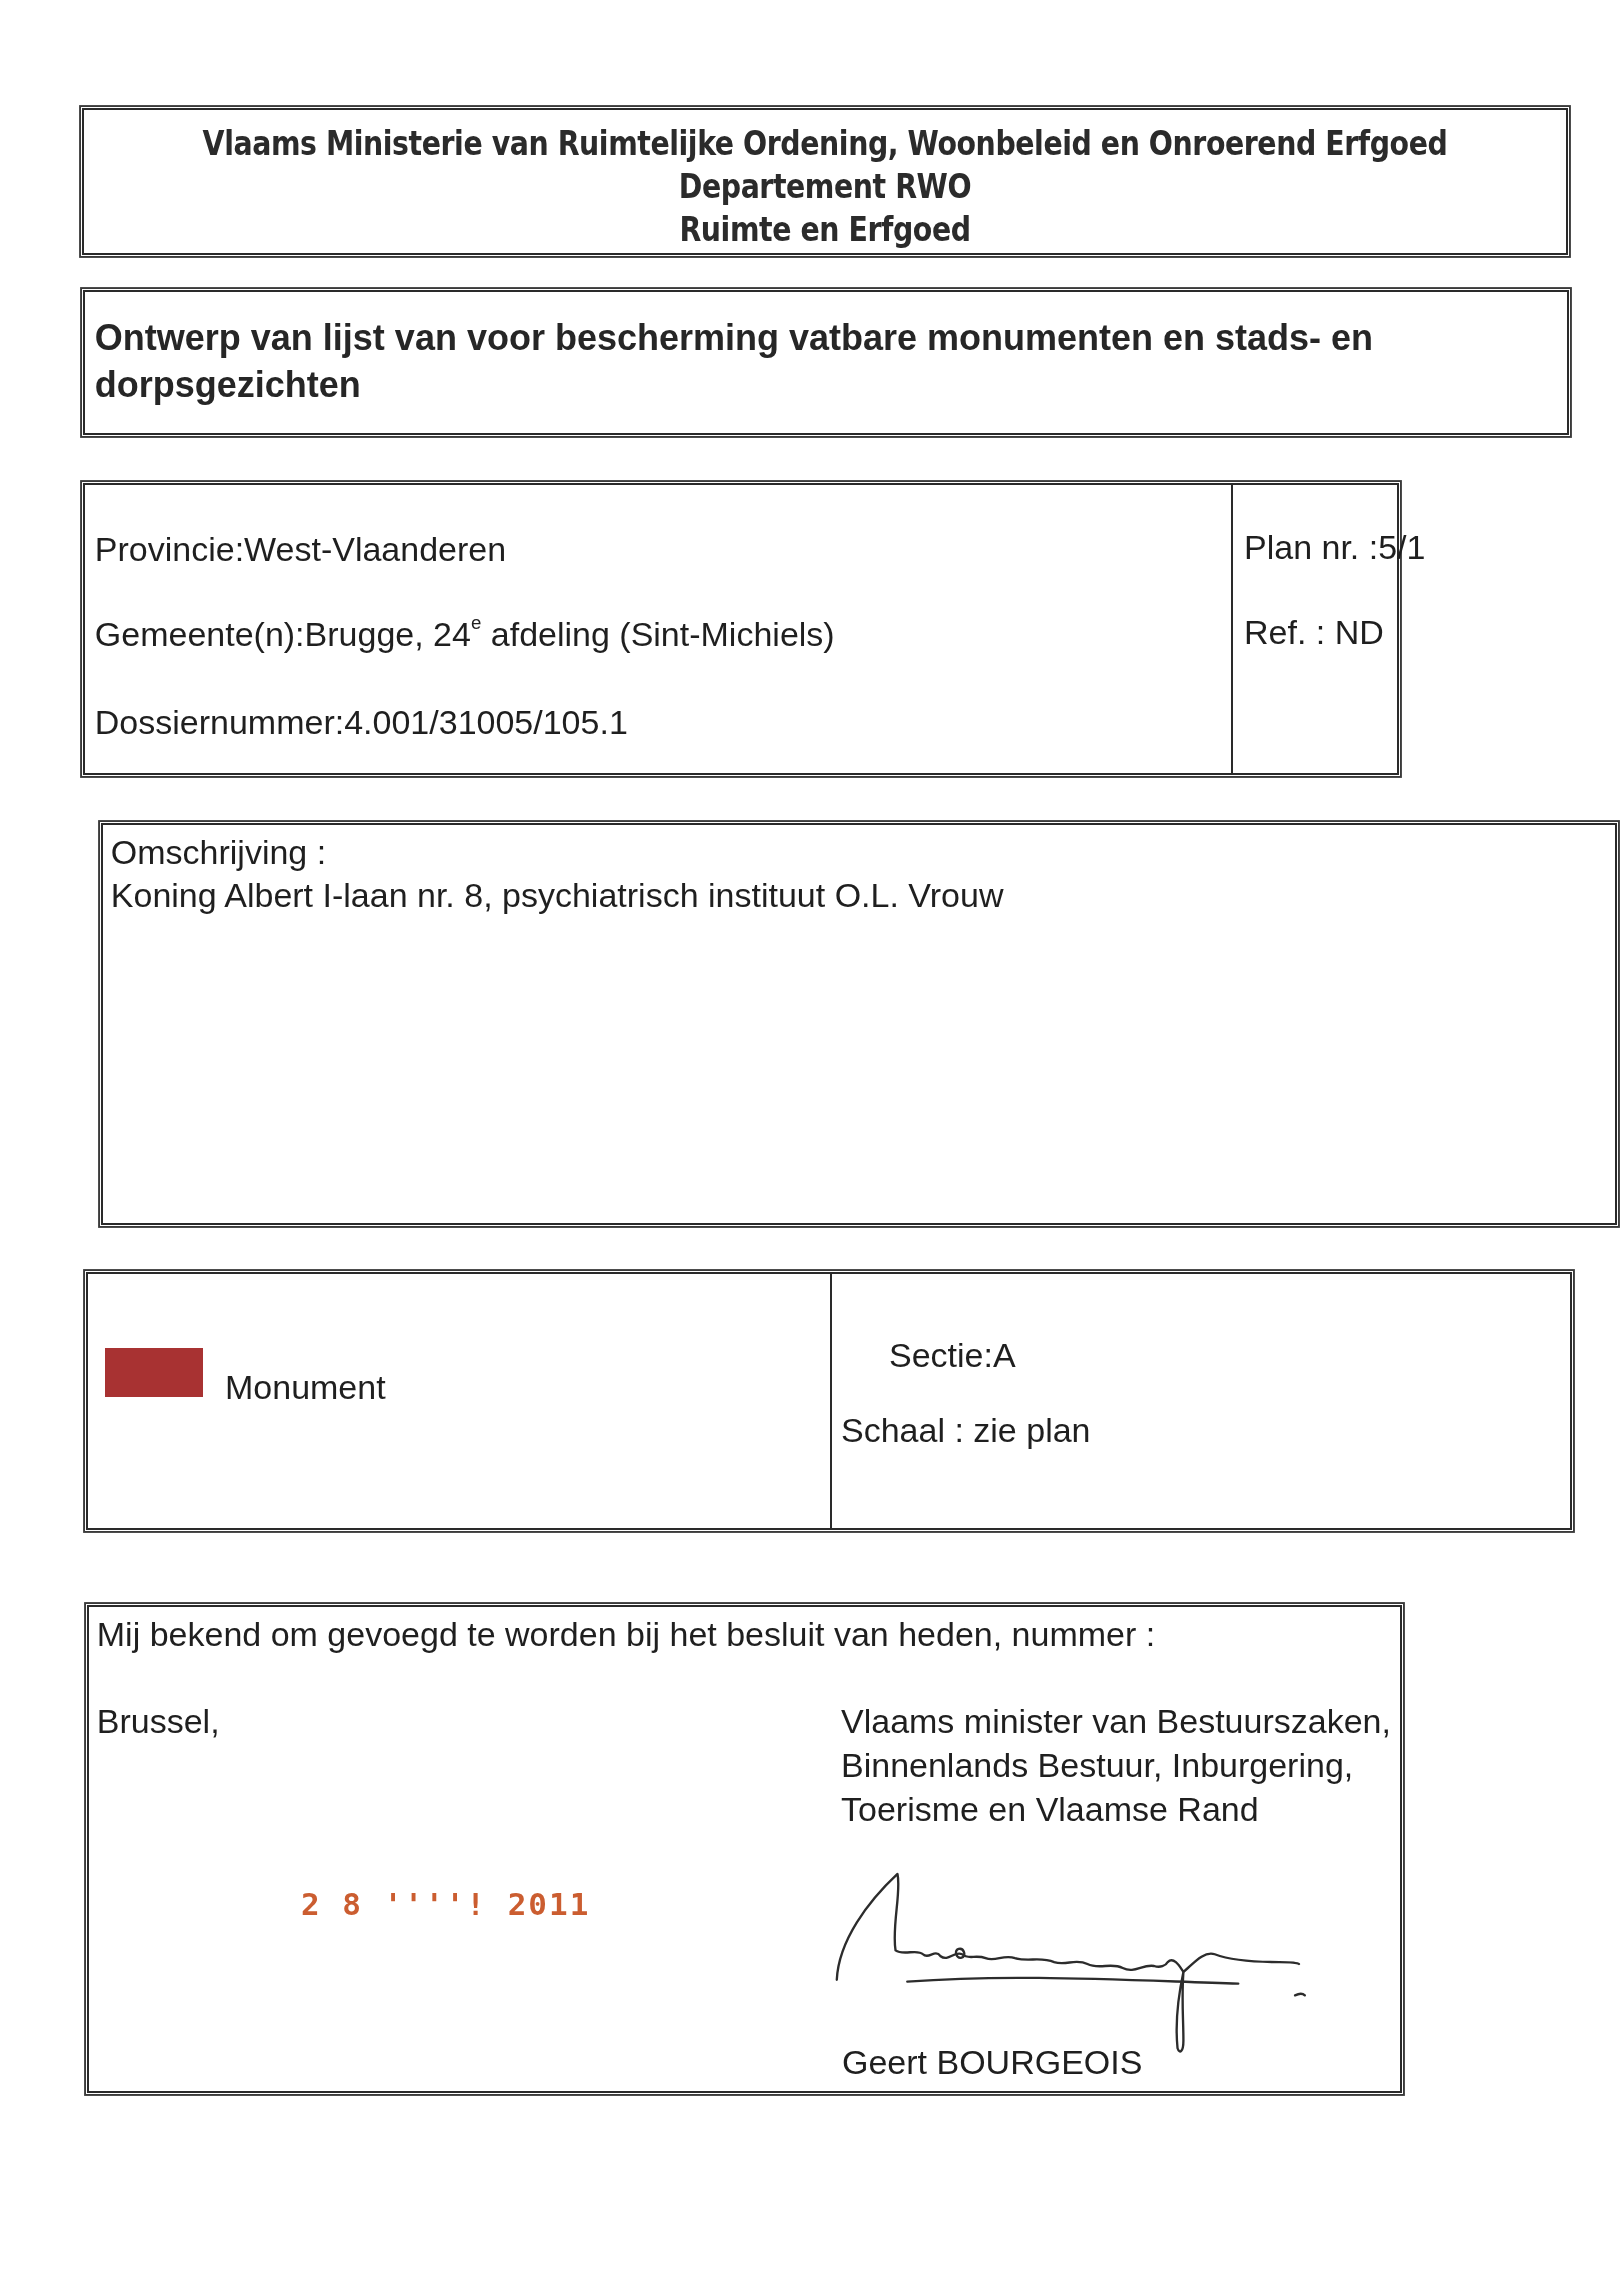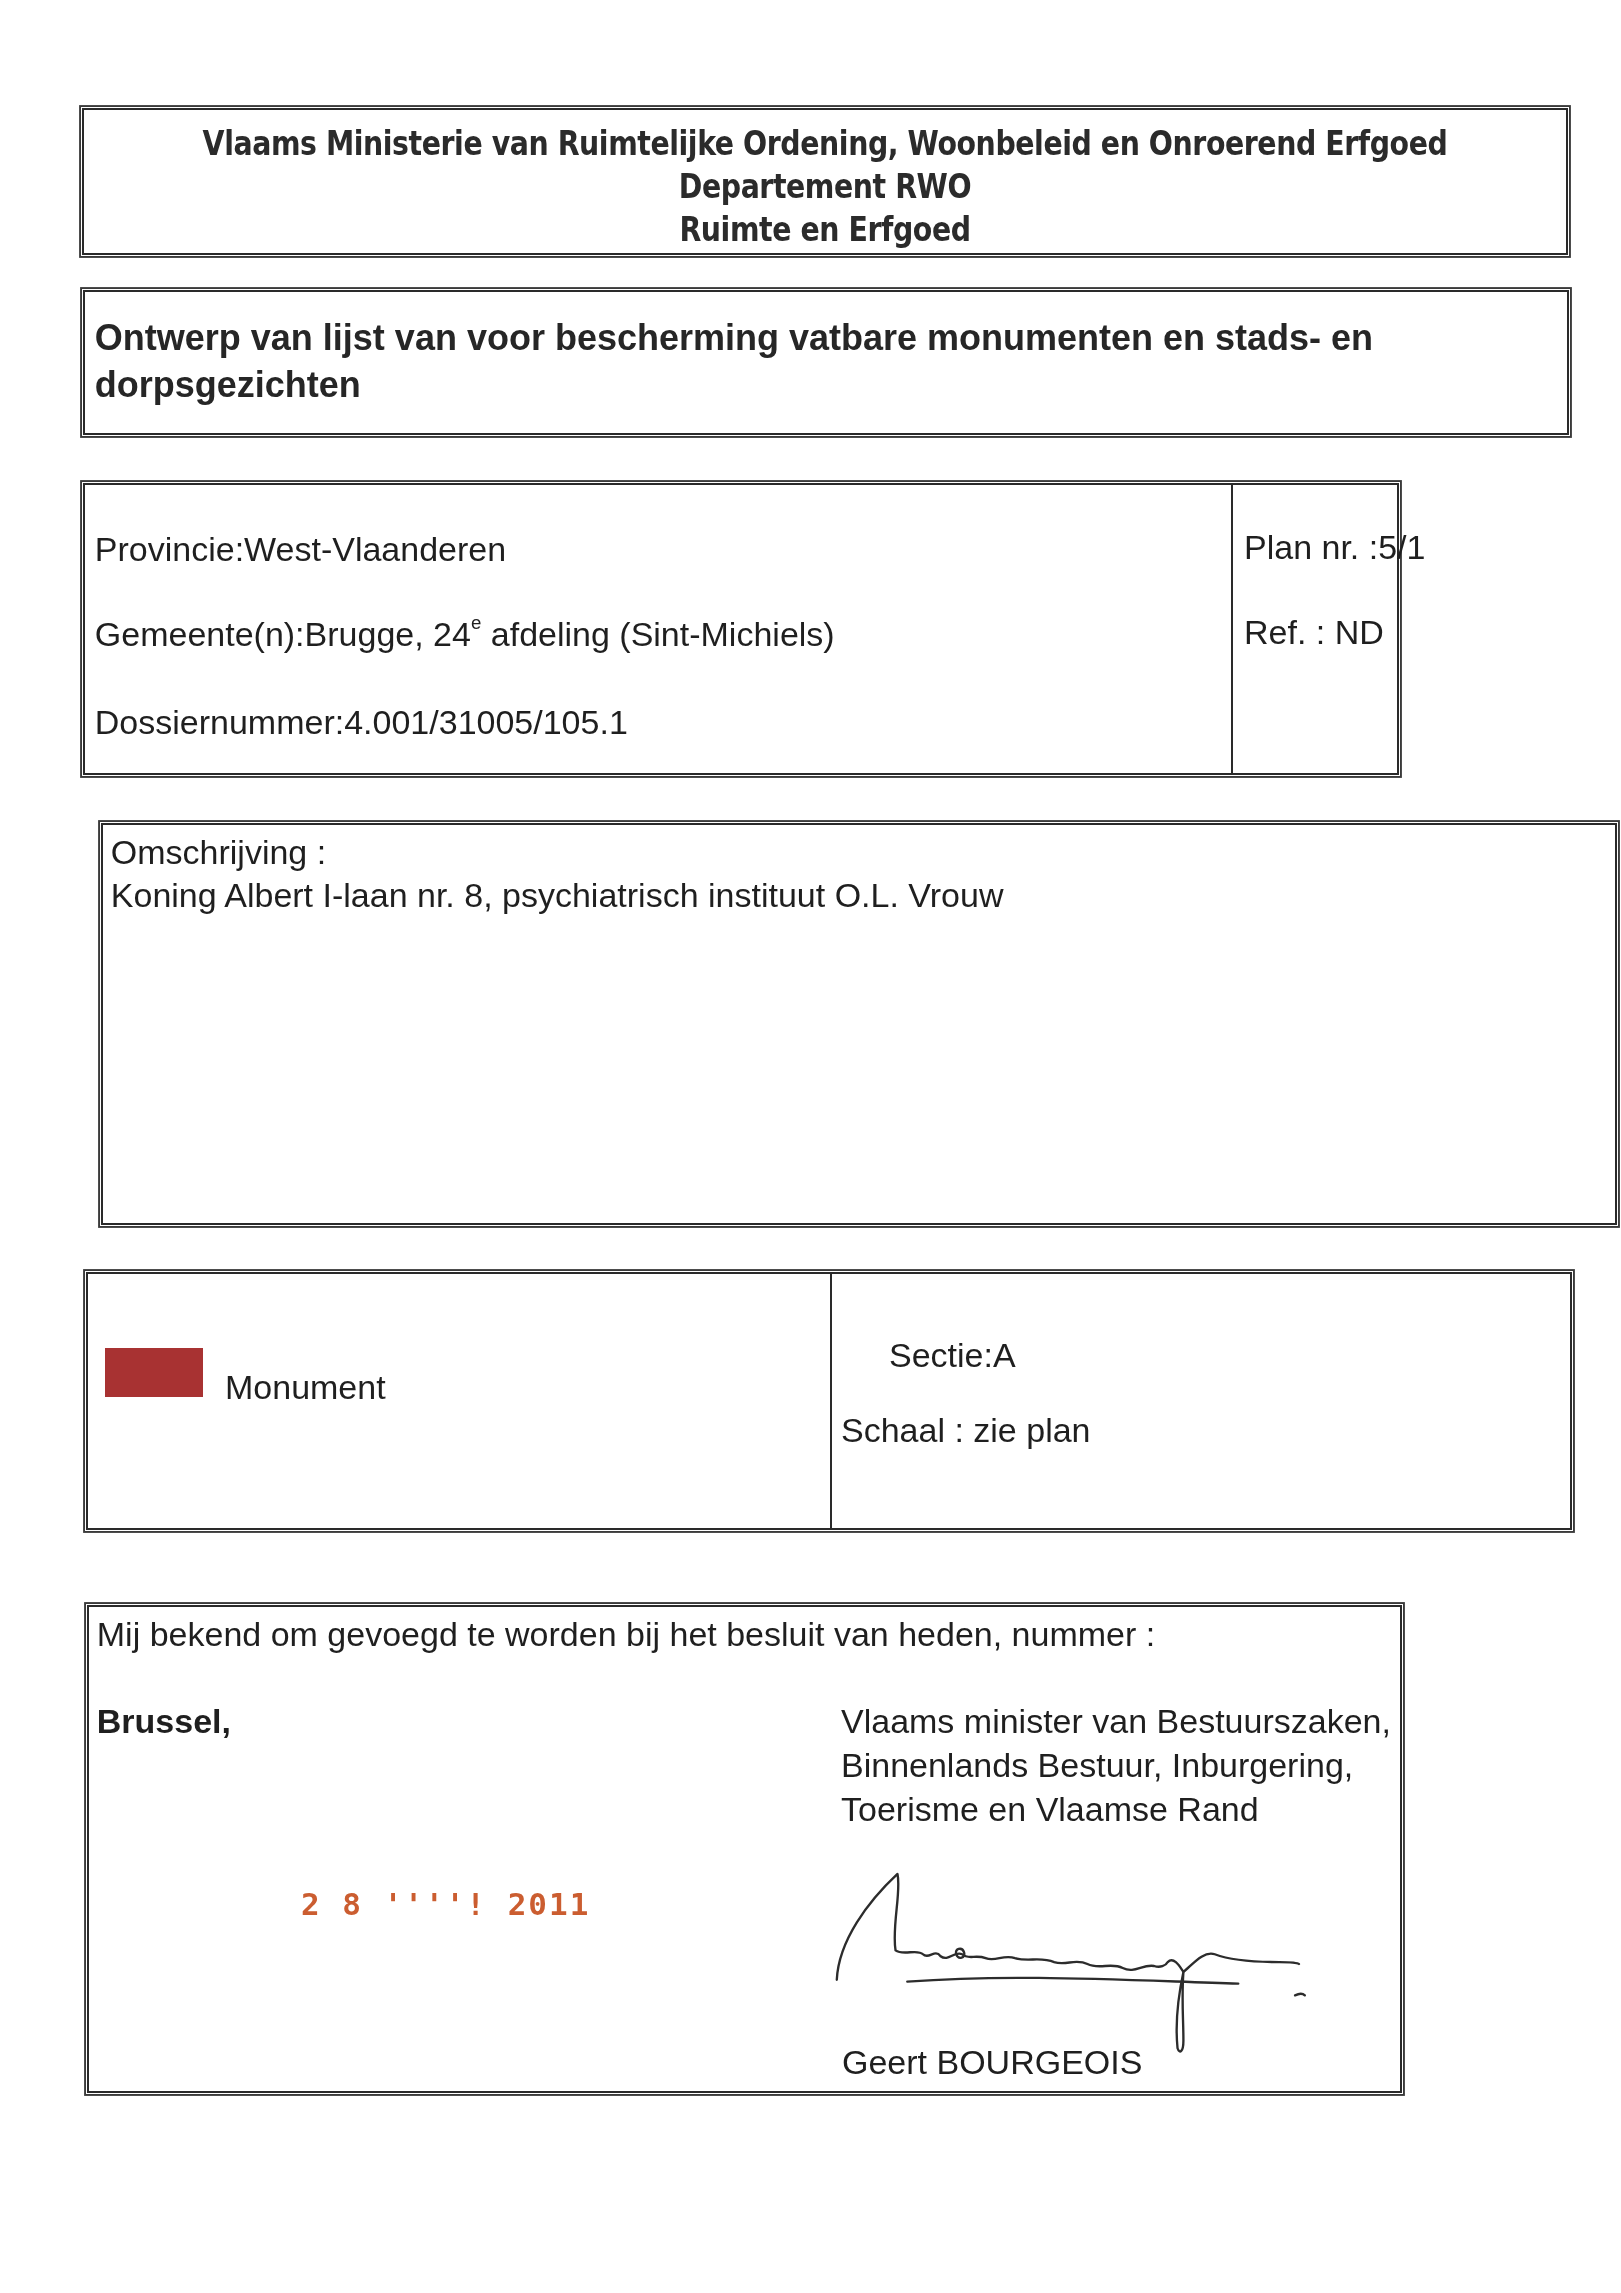--- a/index.html
+++ b/index.html
@@ -73,21 +73,21 @@
   <div class="abs t34" style="left:753px; top:62px;margin-left:48px;">
     <span>Sectie:</span><span>A</span>
   </div>
   <div class="abs t34" style="left:753px; top:137px;">
     <span>Schaal : </span><span>zie plan</span>
   </div>
 </div>
 
 <div class="box" style="left:87px; top:1605px; width:1315px; height:488px;">
   <div class="abs t34" style="left:7.8px; top:7.8px;">Mij bekend om gevoegd te worden bij het besluit van heden, nummer :</div>
-  <div class="abs t34" style="left:7.8px; top:95px;font-weight:bold;">Brussel,</div>
+  <div class="abs t34" style="left:7.8px; top:95px;">Brussel,</div>
   <div class="abs" style="left:212px; top:279px; font-family:'DejaVu Sans Mono', monospace; font-weight:bold; font-size:31px; color:#c2410c; letter-spacing:2px; opacity:0.85;">2 8 ''''! 2011</div>
   <div class="abs t34" style="left:752px; top:139px;">Binnenlands Bestuur, Inburgering,</div>
   <div class="abs t34" style="left:752px; top:95px;">Vlaams minister van Bestuurszaken,</div>
   <div class="abs t34" style="left:752px; top:183px;">Toerisme en Vlaamse Rand</div>
 
   <svg class="abs" style="left:730px; top:265px;" width="627" height="235" viewBox="0 0 640 240">
     <g fill="none" stroke="#2c2c2c" stroke-width="2.4" stroke-linecap="round" stroke-linejoin="round">
       <path d="M 18 110 C 20 70, 50 30, 80 2 C 84 20, 74 56, 78 80 C 86 86, 100 78, 106 84 C 112 90, 118 78, 124 86 C 132 92, 138 80, 146 84 C 152 90, 160 84, 170 88 C 180 92, 188 84, 200 88 C 214 92, 226 86, 240 92 C 252 96, 262 88, 274 94 C 286 100, 298 92, 310 98 C 322 104, 330 94, 342 96 C 348 98, 354 96, 356 92 C 362 86, 368 96, 372 102 C 380 96, 392 80, 404 84 C 420 90, 440 92, 470 92 C 480 92, 488 92, 490 94"></path>
       <path d="M 140 84 C 138 78, 146 76, 148 82 C 150 88, 142 90, 140 84 Z"></path>
       <path d="M 90 112 C 200 104, 300 110, 428 114"></path>

